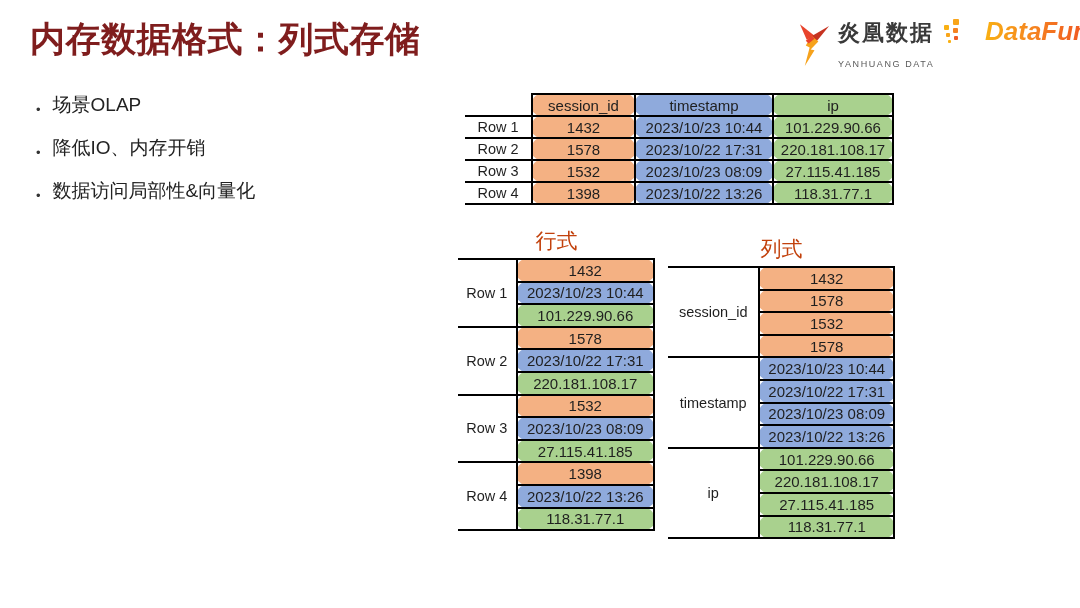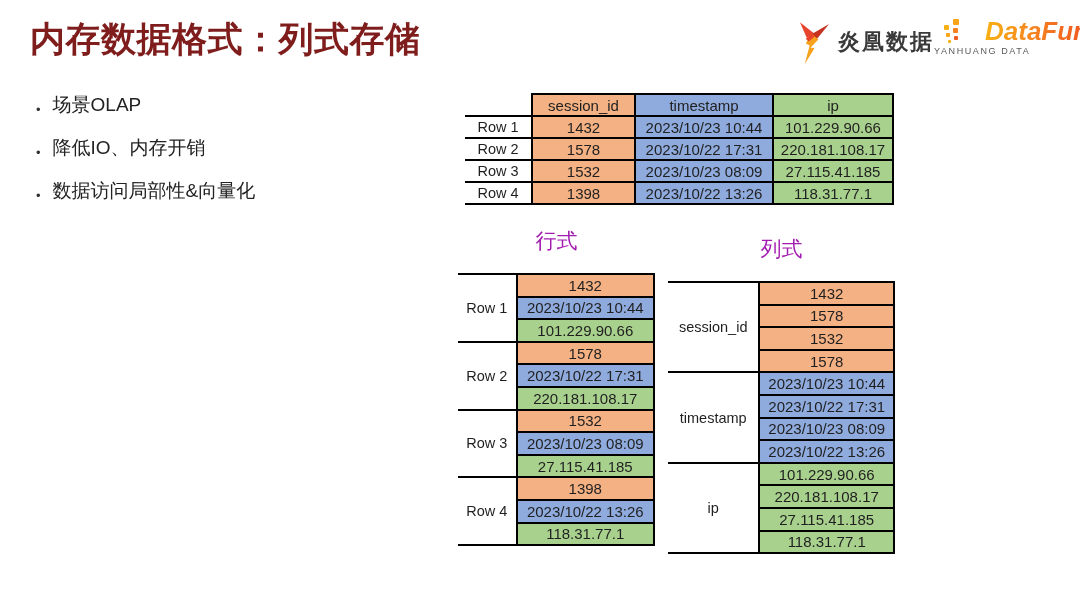--- a/index.html
+++ b/index.html
@@ -10,46 +10,46 @@
   
   .slide-title{
     position:absolute;left:30px;top:16px;font-size:35px;font-weight:700;color:#7f1d1d;
     letter-spacing:0.5px;white-space:nowrap;
   }
   .bullets{position:absolute;left:36px;top:92px;list-style:none;margin:0;padding:0;}
   .bullets li{display:flex;align-items:flex-start;font-size:19px;color:#222;margin-bottom:13px;line-height:25px;}
   .bullets .dot{font-size:13px;color:#333;margin:5px 12px 0 0;}
   
   .logo-yanhuang{position:absolute;left:798px;top:22px;display:flex;align-items:center;gap:7px;}
-  .yh-text{display:flex;line-height:1;}
+  .yh-text{display:flex;flex-direction:column;line-height:1;}
   .yh-cn{font-size:22px;color:#3a3a3a;letter-spacing:2px;font-weight:600;}
   .yh-en{font-size:9px;color:#5a5a5a;letter-spacing:1.6px;margin-top:16px;}
   .logo-datafun{position:absolute;left:942px;top:16px;display:flex;align-items:center;gap:19px;justify-content:space-between;}
   .df-text{
     font-size:26px;font-weight:800;font-style:italic;letter-spacing:0;
     background:linear-gradient(90deg,#F9B013 0%,#F58220 45%,#EF4E22 100%);
     -webkit-background-clip:text;background-clip:text;
     color:#F58220;-webkit-text-fill-color:transparent;
   }
   
   table{border-collapse:collapse;table-layout:fixed;}
-  td{padding:0 2px;text-align:center;vertical-align:middle;font-size:15px;color:#1f1f1f;white-space:nowrap;overflow:hidden;}
+  td{padding:0 2px;text-align:center;vertical-align:middle;font-size:15px;color:#1f1f1f;white-space:nowrap;overflow:hidden;border-radius:9px;}
   .val,.hdr{border:2px solid #000;}
   .bg-orange{background:var(--c-orange);}
   .bg-blue{background:var(--c-blue);}
   .bg-green{background:var(--c-green);}
   .lbl{border:none;border-bottom:2px solid #000;font-size:14.5px;}
   .blank{border-top:none;}
   .glbl{border:none;border-top:2px solid #000;border-bottom:2px solid #000;font-size:14.5px;background:#fff;}
   .top-table-wrap{position:absolute;left:465px;top:93px;}
   .top-table td{height:20px;}
   .panel{position:absolute;}
   .panel-left{left:458px;top:229px;width:197px;}
   .panel-right{left:668px;top:237px;width:227px;}
-  .panel-title{text-align:center;font-size:21px;color:#a21caf;margin-bottom:20px;height:24px;line-height:24px;}
+  .panel-title{text-align:center;font-size:21px;color:#c2410c;margin-bottom:5px;height:24px;line-height:24px;}
   .panel table td{height:20.6px;}
 </style>
 </head>
 <body>
 
 <div class="slide-title">内存数据格式：列式存储</div>
 
 <ul class="bullets">
   <li>
       <span class="dot">•</span>

